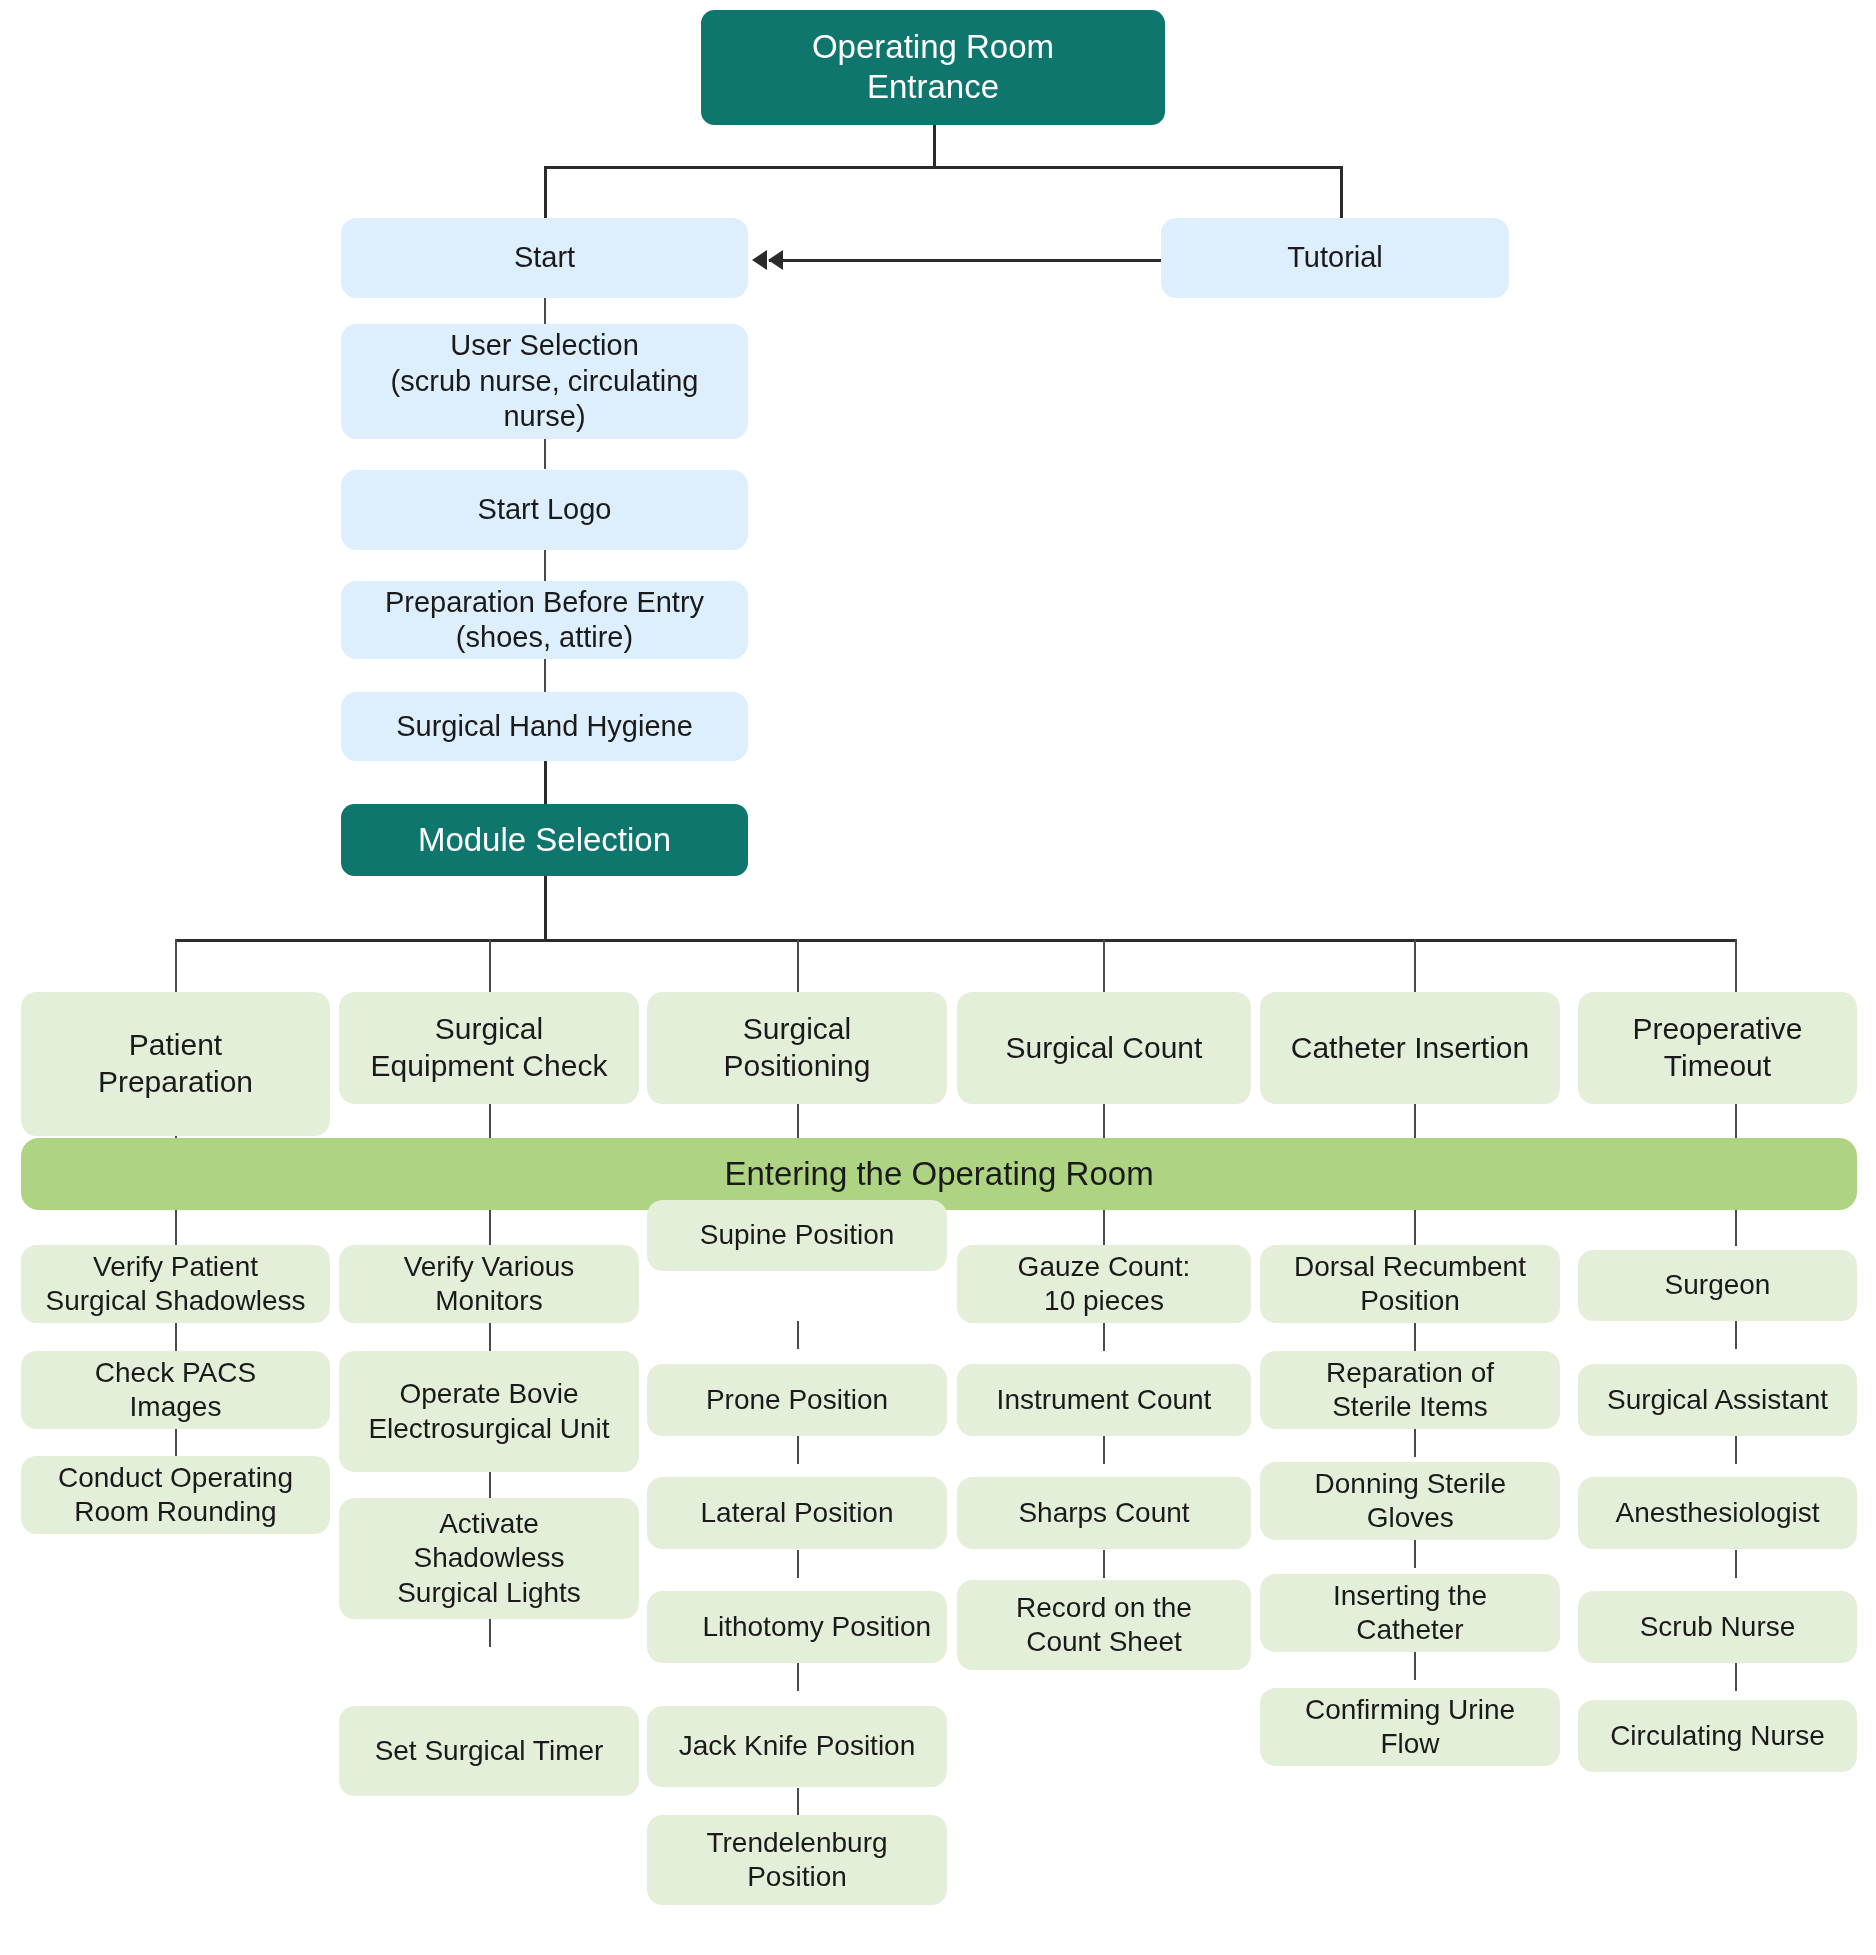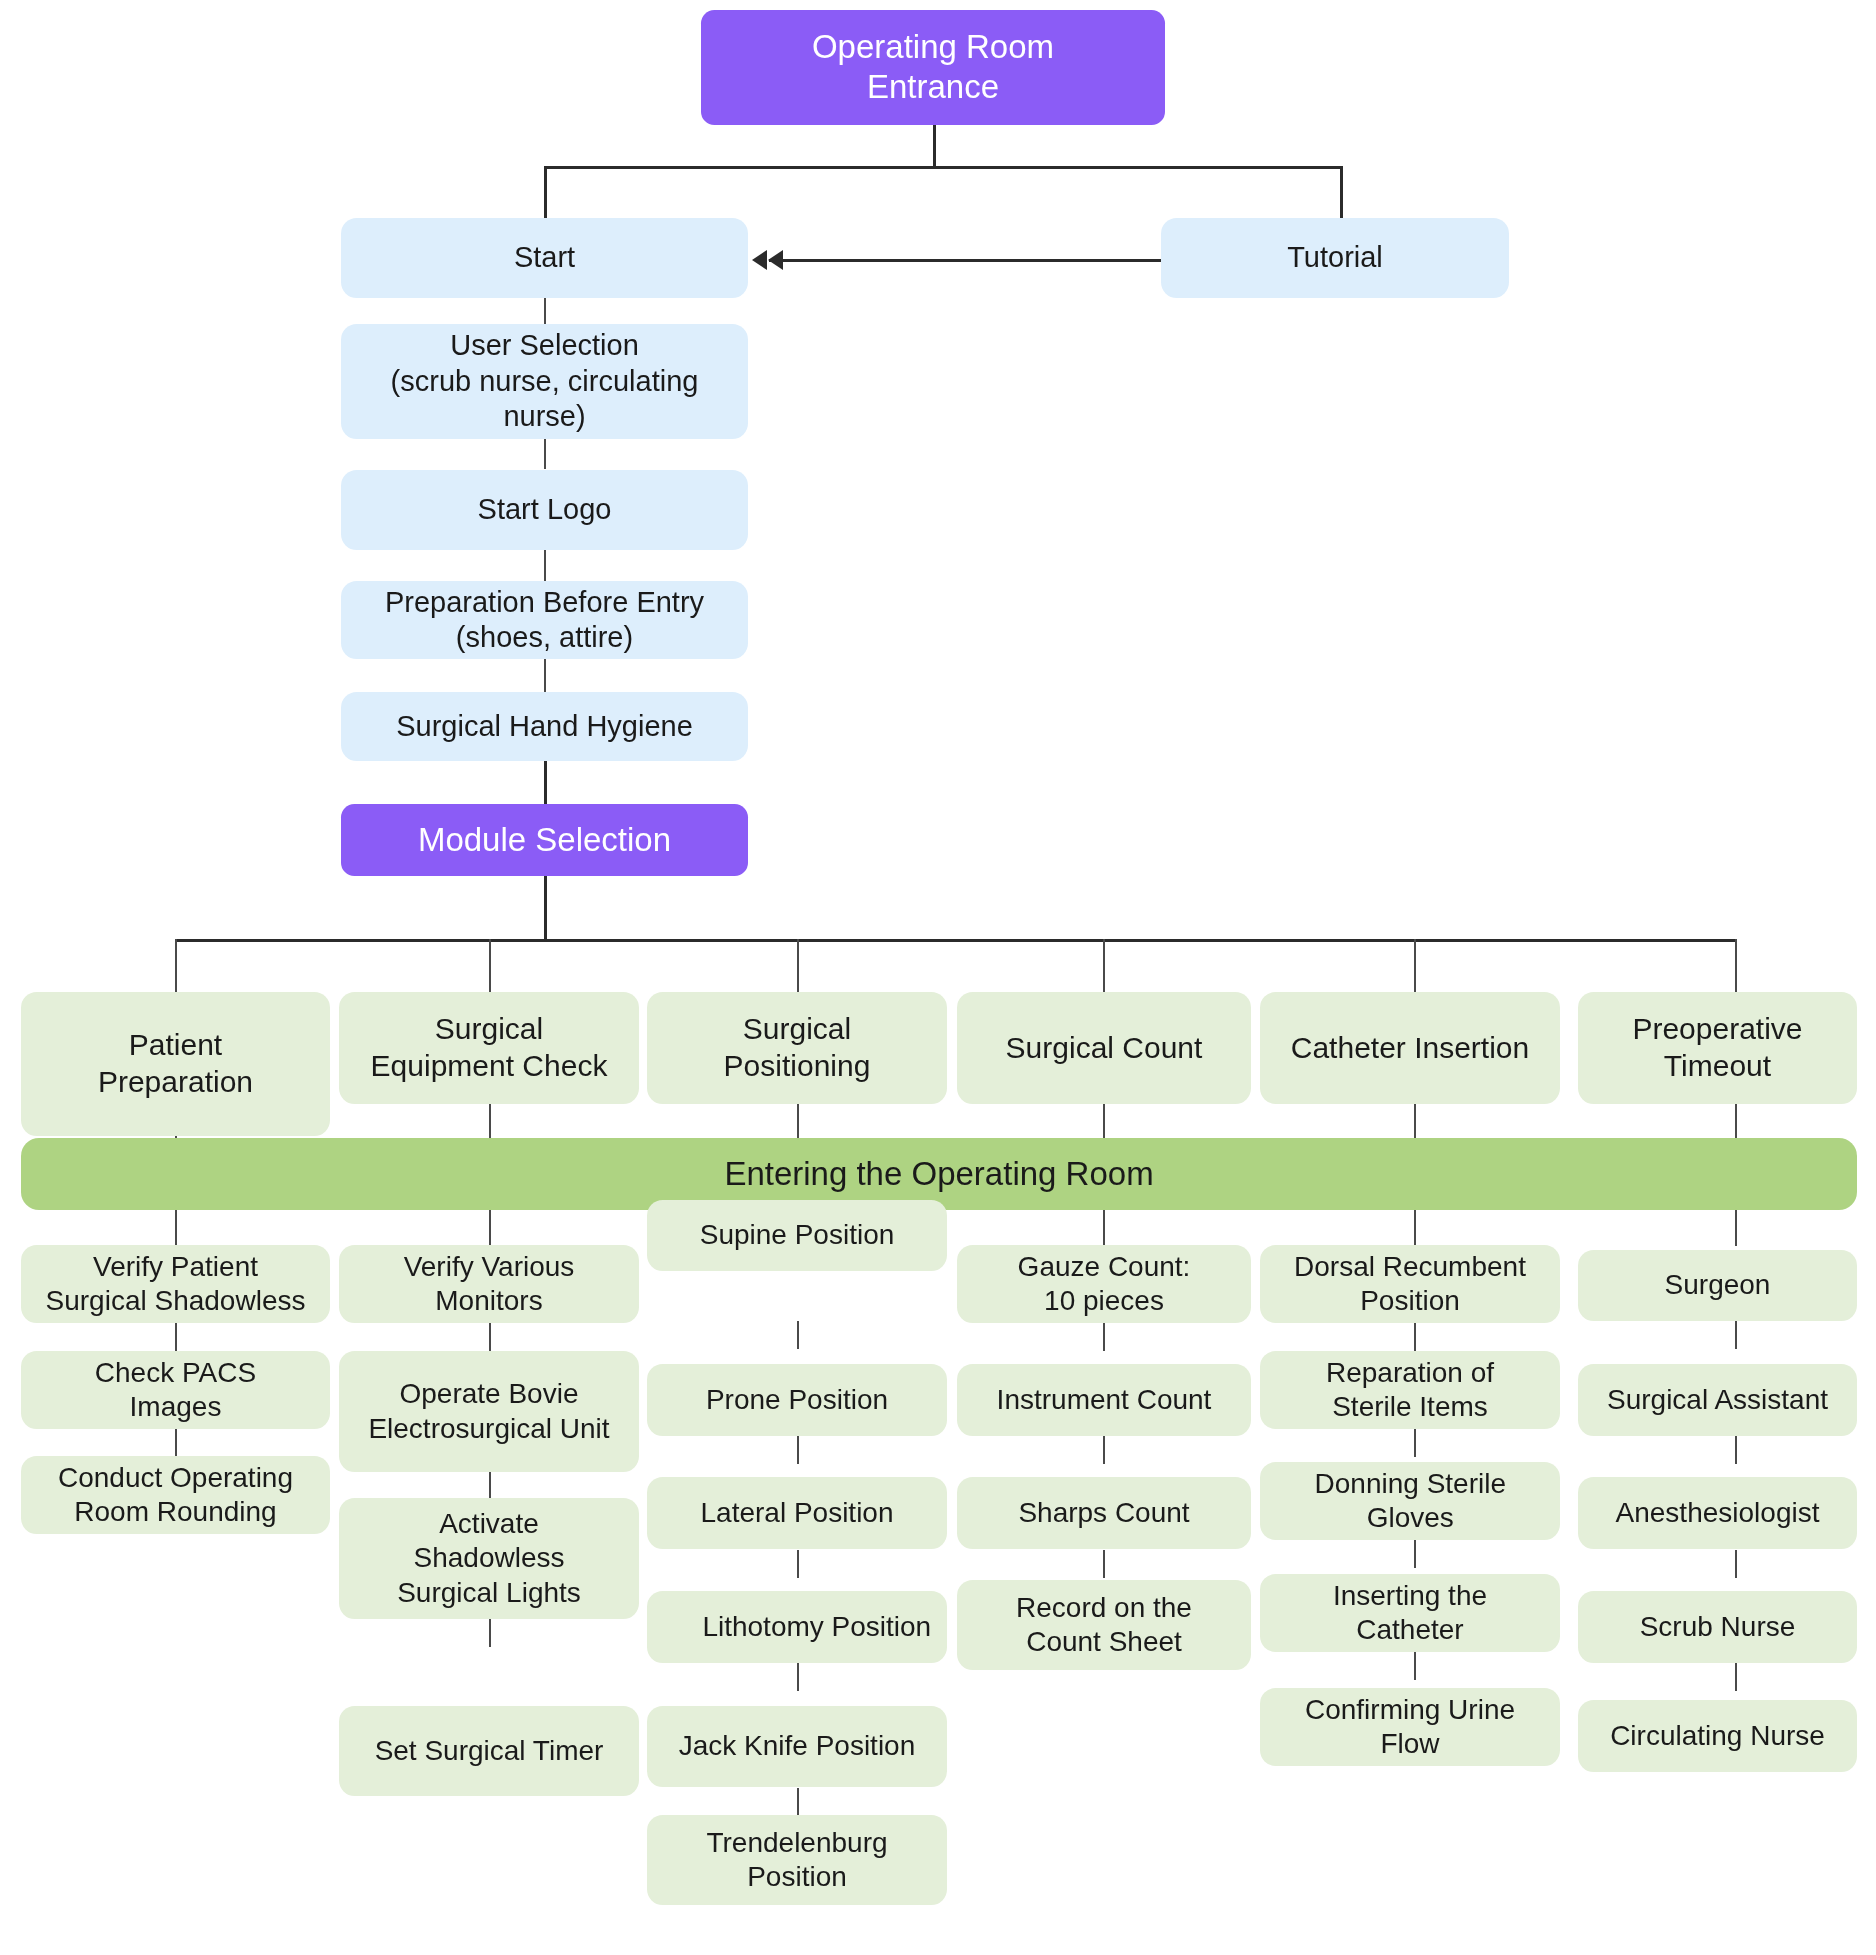--- a/index.html
+++ b/index.html
@@ -18,21 +18,21 @@
     align-items:center;
     justify-content:center;
     text-align:center;
     border-radius:15.7px;
     line-height:1.22;
     padding:3.6px 8.4px;
     white-space:pre-line;
     z-index:3;
   }
   .node.primary{
-    background:#8b5cf6;
+    background:#0f766e;
     color:#ffffff;
     font-size:33px;
     border-radius:13.3px;
   }
   .node.lightblue{
     background:#ddeefc;
     color:#1a1a1a;
     font-size:29px;
   }
   .node.lightgreen{

